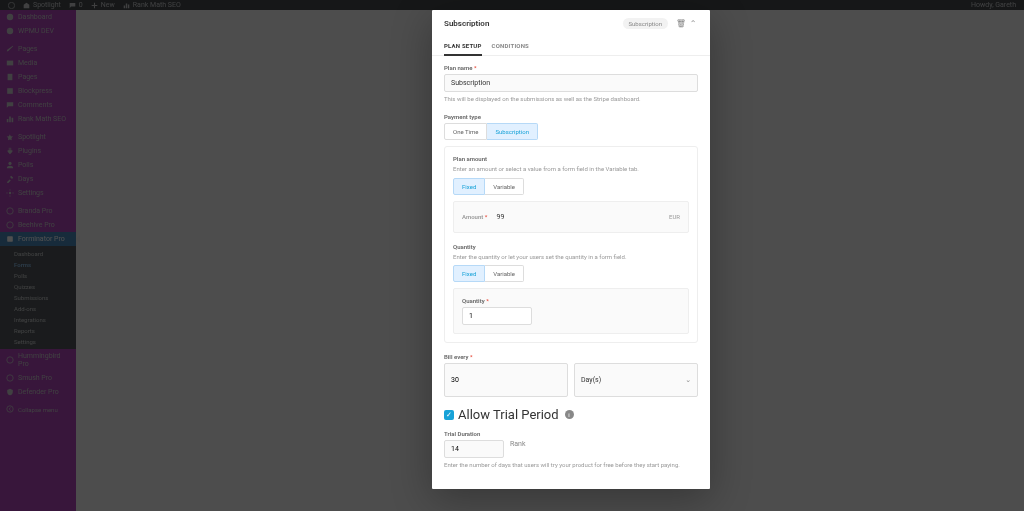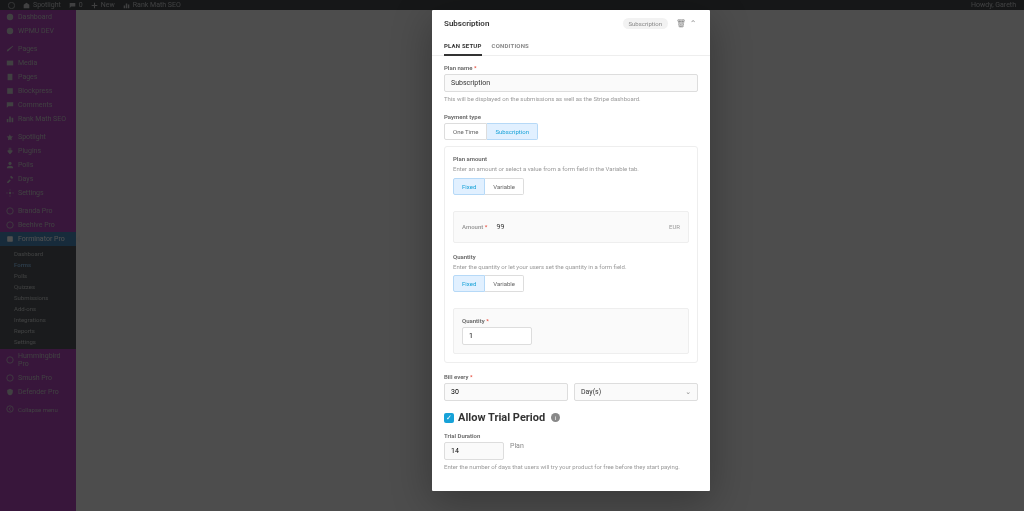--- a/index.html
+++ b/index.html
@@ -32,33 +32,33 @@
 .req::after{content:" *";color:#e74c3c}
 .text-input{width:100%;border:1px solid #ddd;border-radius:2px;padding:4px 6px;font-size:7px;background:#fafafa;color:#333}
 .help{font-size:6px;color:#999;margin-top:3px;line-height:1.3}
 .seg{display:flex;margin-top:3px}
 .seg .seg-btn{font-size:6px;padding:4px 8px;border:1px solid #ddd;background:#fff;color:#666;cursor:pointer}
 .seg .seg-btn:first-child{border-radius:2px 0 0 2px}
 .seg .seg-btn:last-child{border-radius:0 2px 2px 0;border-left:none}
 .seg .seg-btn.active{background:#e1f0ff;border-color:#b6d9f7;color:#17a2d8}
 .card{border:1px solid #eee;border-radius:3px;padding:8px;margin-top:6px;background:#fff}
 .sub-title{font-size:6px;color:#666;font-weight:600;margin-bottom:2px}
-.inner-card{background:#fafafa;border:1px solid #eee;border-radius:2px;padding:8px;margin-top:16px}
+.inner-card{background:#fafafa;border:1px solid #eee;border-radius:2px;padding:8px;margin-top:6px}
 .amount-row{display:flex;align-items:center;gap:6px}
 .amount-row .lbl{font-size:6px;color:#999;font-weight:600}
 .amount-row input{flex:1;border:none;background:transparent;font-size:7px;color:#333;padding:3px}
 .amount-row .cur{font-size:6px;color:#999}
 .qty-input{width:70px;border:1px solid #ddd;border-radius:2px;padding:4px 6px;font-size:7px;background:#fff}
 .row2{display:flex;gap:6px;margin-top:3px}
 .row2 input{flex:1;border:1px solid #ddd;border-radius:2px;padding:0 6px;font-size:7px;background:#fafafa}
-.select{flex:1;border:1px solid #ddd;border-radius:2px;padding:4px 6px;font-size:7px;background:#fafafa;display:flex;align-items:center;justify-content:space-between;cursor:pointer}
+.select{flex:1;border:1px solid #ddd;border-radius:2px;padding:12px 6px;font-size:7px;background:#fafafa;display:flex;align-items:center;justify-content:space-between;cursor:pointer}
 .select .chev{font-size:7px;color:#888}
 .check-row{display:flex;align-items:center;gap:4px;margin-top:10px}
 .check-row .cb{width:10px;height:10px;background:#17a2d8;border-radius:2px;display:flex;align-items:center;justify-content:center;color:#fff;font-size:7px;cursor:pointer}
-.check-row .cl{font-size:11px;font-weight:700;color:#333}
+.check-row .cl{font-size:13px;font-weight:400;color:#333}
 .check-row .info{width:9px;height:9px;border-radius:50%;background:#888;color:#fff;font-size:6px;display:flex;align-items:center;justify-content:center;margin-left:2px}
 .trial-row{display:flex;align-items:flex-start;gap:6px;margin-top:3px}
 .trial-row input{width:60px;border:1px solid #ddd;border-radius:2px;padding:4px 6px;font-size:7px;background:#fafafa}
 .trial-row .unit{font-size:7px;color:#888}
 .section-gap{margin-top:10px}
 .bg-page{position:absolute;left:64px;top:10px;right:0;bottom:0;background:#f6f6f6}
 </style>
 </head>
 <body>
 
@@ -310,18 +310,18 @@
     <div class="check-row">
       <div class="cb">✓</div>
       <span class="cl">Allow Trial Period</span>
       <span class="info">i</span>
     </div>
 
     <div style="margin-top:8px">
       <div class="field-label">Trial Duration</div>
       <div class="trial-row">
         <input value="14" style="">
-        <span class="unit">Plan</span>
+        <span class="unit">Rank</span>
       </div>
       <div class="help">Enter the number of days that users will try your product for free before they start paying.</div>
     </div>
   </div>
 </div>
 
 </body></html>

